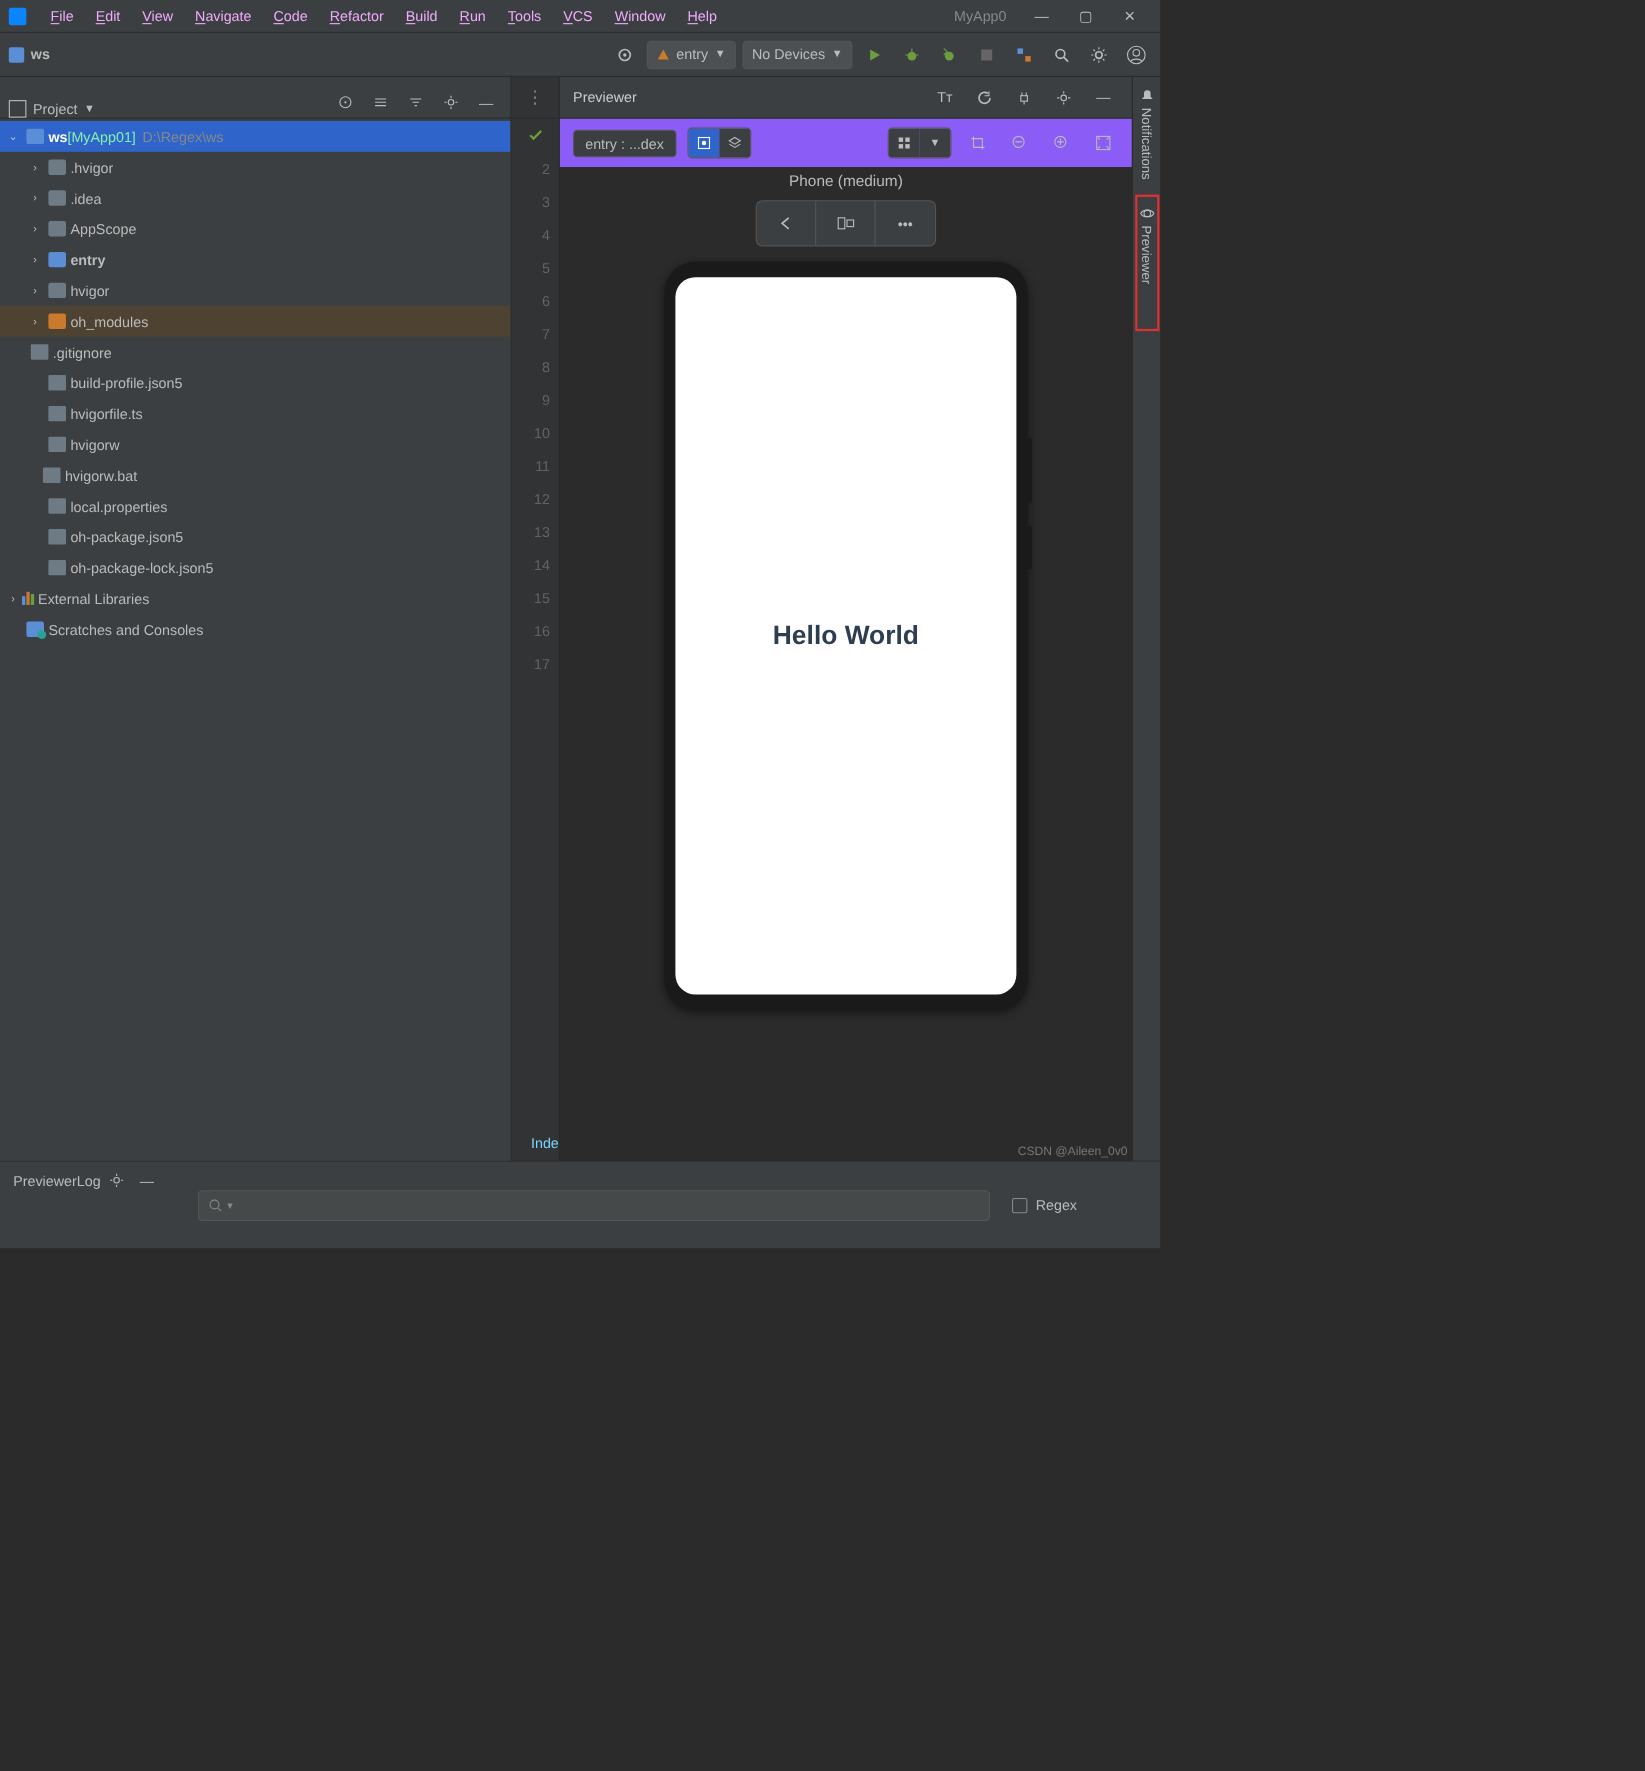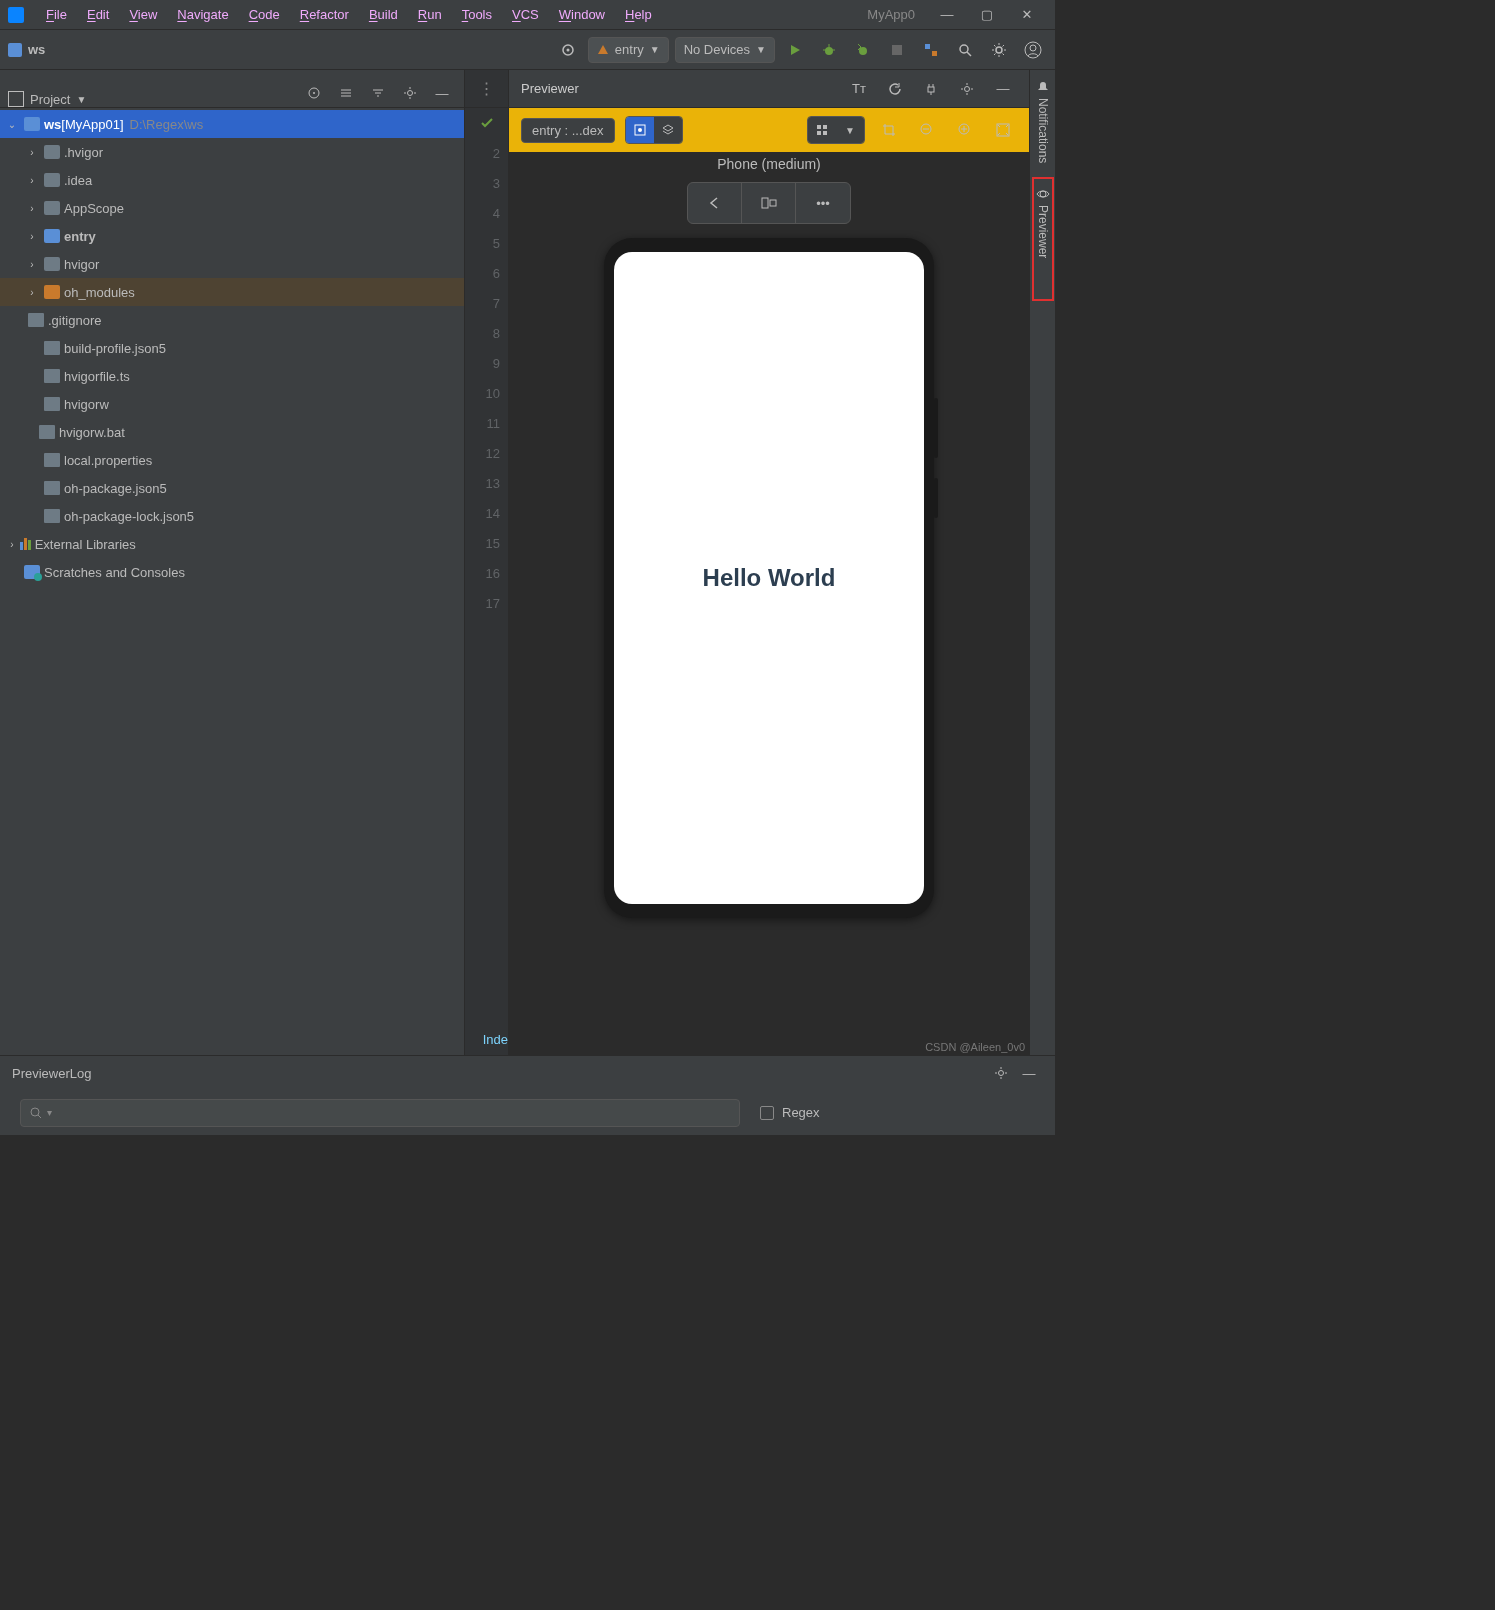--- a/index.html
+++ b/index.html
@@ -45,39 +45,39 @@
 .gutter-top { height:38px; display:flex; align-items:center; justify-content:center; font-size:16px; color:#888; border-bottom:1px solid #2b2b2b; }
 .gutter-check { height:30px; display:flex; align-items:center; justify-content:center; color:#6a9e3e; }
 .line-numbers { padding-top:0; }
 .line-num { height:30px; display:flex; align-items:center; justify-content:flex-end; padding-right:8px; color:#606366; font-size:13px; }
 .gutter-spacer { flex:1; }
 .ind-label { text-align:right; color:#7dd3fc; padding:8px 0; }
 .preview-pane { flex:1; background:#2b2b2b; display:flex; flex-direction:column; }
 .prev-header { height:38px; display:flex; align-items:center; padding:0 12px; border-bottom:1px solid #2b2b2b; background:#3c3f41; }
 .prev-title { flex:1; color:#ccc; }
 .prev-actions { display:flex; gap:8px; }
-.prev-toolbar { height:44px; display:flex; align-items:center; padding:0 12px; gap:10px; background:#eab308; }
+.prev-toolbar { height:44px; display:flex; align-items:center; padding:0 12px; gap:10px; background:#8b5cf6; }
 .entry-chip { background:#3c3f41; border:1px solid #555; border-radius:4px; padding:4px 10px; color:#bbb; }
 .tb-group { display:flex; border:1px solid #555; border-radius:4px; overflow:hidden; }
 .tb-btn { width:28px; height:26px; display:flex; align-items:center; justify-content:center; background:#3c3f41; color:#bbb; cursor:pointer; }
 .tb-btn.active { background:#2f65ca; color:#fff; }
 .prev-canvas { flex:1; position:relative; overflow:hidden; background:#2b2b2b; }
 .device-label { text-align:center; color:#bbb; padding:4px 0; font-size:14px; }
 .pill-controls { display:flex; justify-content:center; margin:6px 0 14px 0; }
 .pill-group { display:flex; border:1px solid #555; border-radius:6px; overflow:hidden; background:#3c3f41; }
 .pill-btn { width:54px; height:40px; display:flex; align-items:center; justify-content:center; color:#bbb; cursor:pointer; border-right:1px solid #555; }
 .pill-btn:last-child { border-right:none; }
 .phone-frame { width:330px; height:680px; background:#1a1a1a; border-radius:28px; margin:0 auto; padding:14px 10px; position:relative; box-shadow:0 2px 8px rgba(0,0,0,0.5); }
 .phone-screen { width:100%; height:100%; background:#fff; border-radius:18px; display:flex; align-items:center; justify-content:center; }
 .hello { font-size:24px; font-weight:700; color:#2c3e50; }
 .phone-btn-r { position:absolute; right:-4px; width:4px; background:#1a1a1a; border-radius:2px; }
 .right-rail { width:26px; background:#3c3f41; display:flex; flex-direction:column; align-items:center; border-left:1px solid #2b2b2b; }
 .rail-tab { writing-mode:vertical-rl; padding:10px 2px; font-size:12px; color:#bbb; cursor:pointer; display:flex; align-items:center; gap:4px; }
 .rail-tab.previewer { border:2px solid #e03030; margin-top:4px; padding:8px 2px 40px 2px; }
-.bottom-panel { height:80px; background:#3c3f41; border-top:1px solid #2b2b2b; display:flex; flex-direction:column; }
+.bottom-panel { height:80px; background:#3c3f41; border-top:1px solid #2b2b2b; display:flex; flex-direction:row; }
 .bp-header { height:34px; display:flex; align-items:center; padding:0 12px; }
 .bp-title { flex:1; color:#bbb; }
 .bp-body { flex:1; display:flex; align-items:center; padding:0 20px; gap:20px; }
 .search-box { flex:0 0 720px; height:28px; background:#45494a; border:1px solid #555; border-radius:4px; display:flex; align-items:center; padding:0 8px; }
 .search-box svg { margin-right:4px; }
 .regex-wrap { display:flex; align-items:center; gap:8px; }
 .checkbox { width:14px; height:14px; border:1px solid #888; border-radius:2px; }
 .watermark { position:absolute; bottom:82px; right:30px; font-size:11px; color:#777; }
 svg { flex-shrink:0; }
 </style>
@@ -212,21 +212,21 @@
             </svg>
           </div>
         <div class="nav-icon">—</div>
       </div>
     </div>
     <div class="tree" id="tree-host">
         <div class="tree-row selected" style="padding-left: 4px;">
           <span class="tree-arrow">⌄</span>
           <span class="tree-icon folder-blue"></span>
           <span class="bold-label">ws </span>
-          <span style="color:#ffffff">[MyApp01]</span>
+          <span style="color:#86efac">[MyApp01]</span>
           <span class="tree-path">D:\Regex\ws</span>
         </div>
         <div class="tree-row" style="padding-left: 24px;">
           <span class="tree-arrow">›</span>
           <span class="tree-icon folder-grey"></span>
           <span>.hvigor</span>
         </div>
         <div class="tree-row" style="padding-left: 24px;">
           <span class="tree-arrow">›</span>
           <span class="tree-icon folder-grey"></span>

